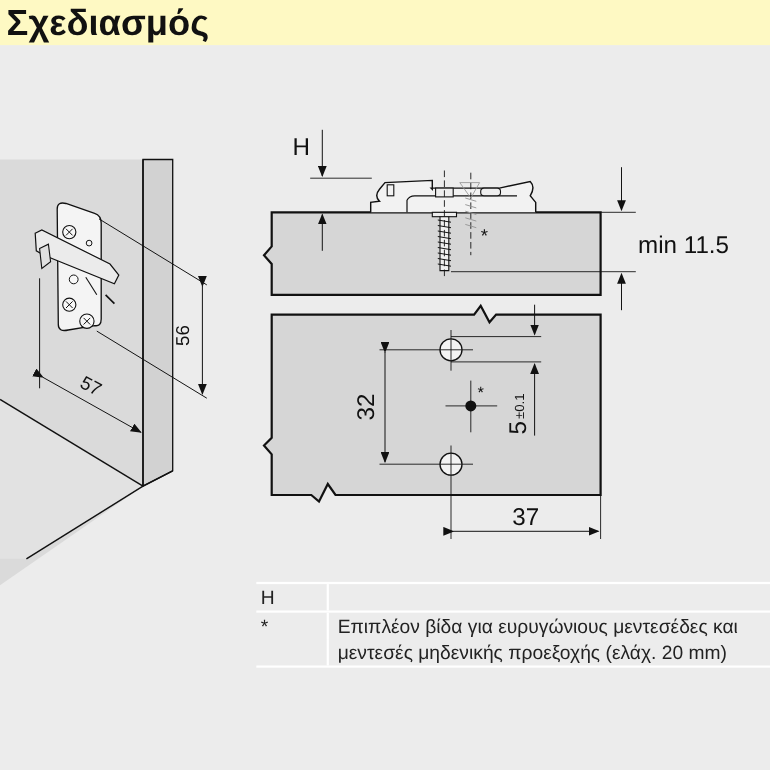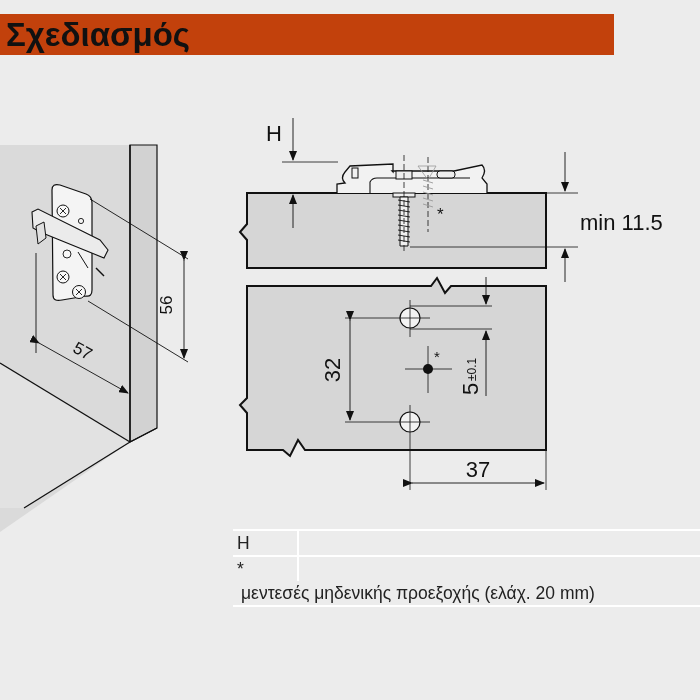--- a/index.html
+++ b/index.html
@@ -3,22 +3,22 @@
   <meta charset="utf-8">
   <style>
     html, body { margin: 0; padding: 0; }
     body {
       width: 700px; height: 700px; overflow: hidden;
       background: #ececec;
       font-family: "Liberation Sans", sans-serif;
       position: relative;
     }
     .header {
-      position: absolute; left: 0; top: 14px; width: 614px; height: 41px;
-      background: #c2410c;
+      position: absolute; left: 0; top: 0; width: 700px; height: 41px;
+      background: #fef9c3;
     }
     .header-title {
       position: absolute; left: 6px; top: 1px;
       font-size: 33px; font-weight: bold; color: #111;
       line-height: 40px; letter-spacing: 0px;
     }
     .drawing { position: absolute; left: 0; top: 0; }
     .svgtext { font-family: "Liberation Sans", sans-serif; fill: #111; }
     .legend {
       position: absolute; left: 233px; top: 529px; width: 467px;
@@ -147,20 +147,21 @@
 </svg>
 
 <div class="legend">
   <div class="legend-rule"></div>
   <div class="legend-row">
     <div class="legend-key">H</div>
   </div>
   <div class="legend-row" style="flex-direction: column;">
     <div style="display:flex;">
       <div class="legend-key">*</div>
+      <div class="legend-val">Επιπλέον βίδα για ευρυγώνιους μεντεσέδες και</div>
     </div>
-    <div style="display:flex;flex-direction:column;">
+    <div style="display:flex;">
       <div class="legend-key"></div>
       <div class="legend-val">μεντεσές μηδενικής προεξοχής (ελάχ. 20 mm)</div>
     </div>
   </div>
   <div class="legend-rule"></div>
 </div>
 
 </body></html>

